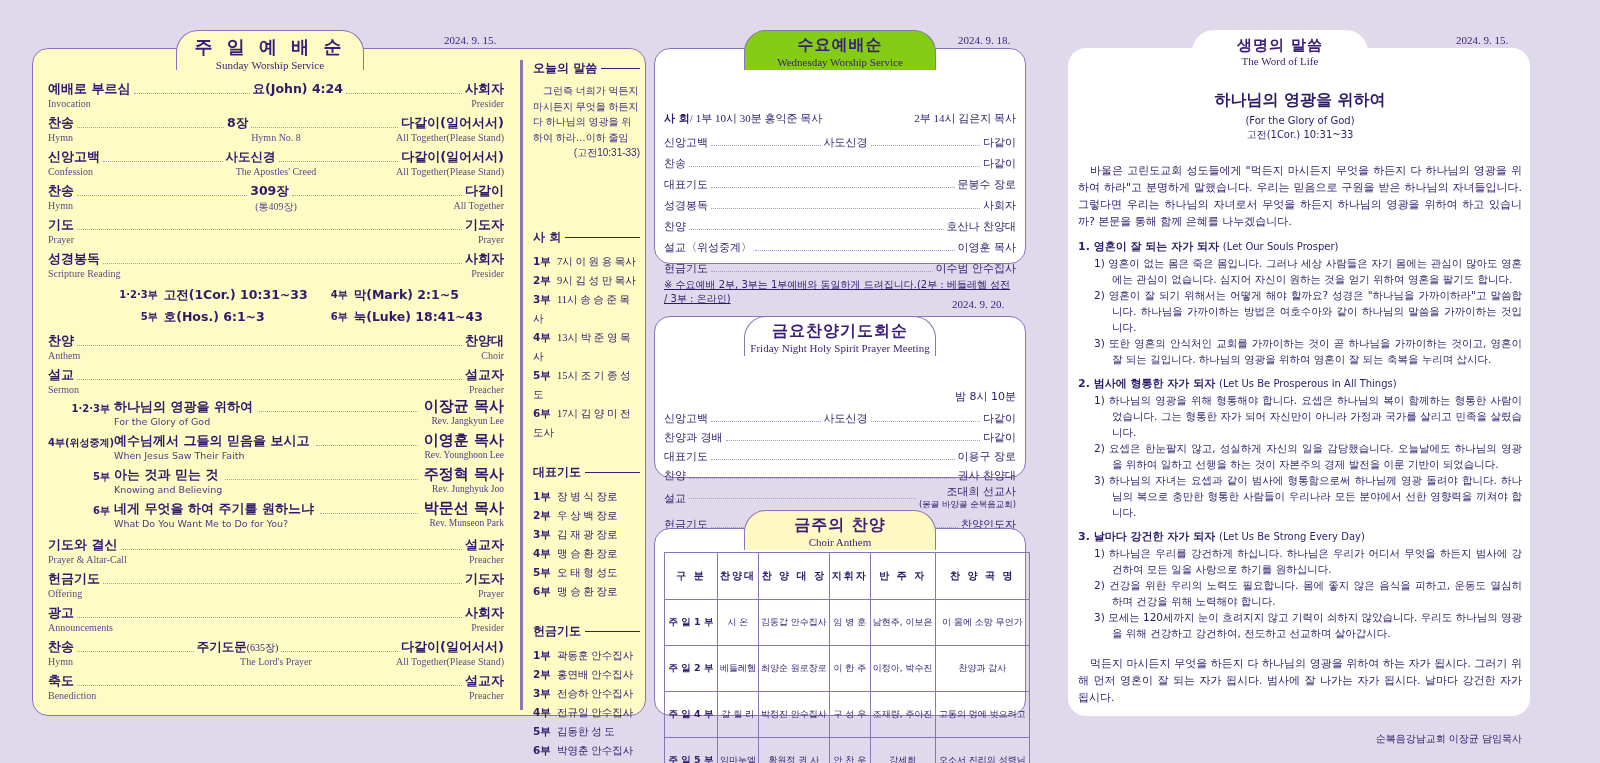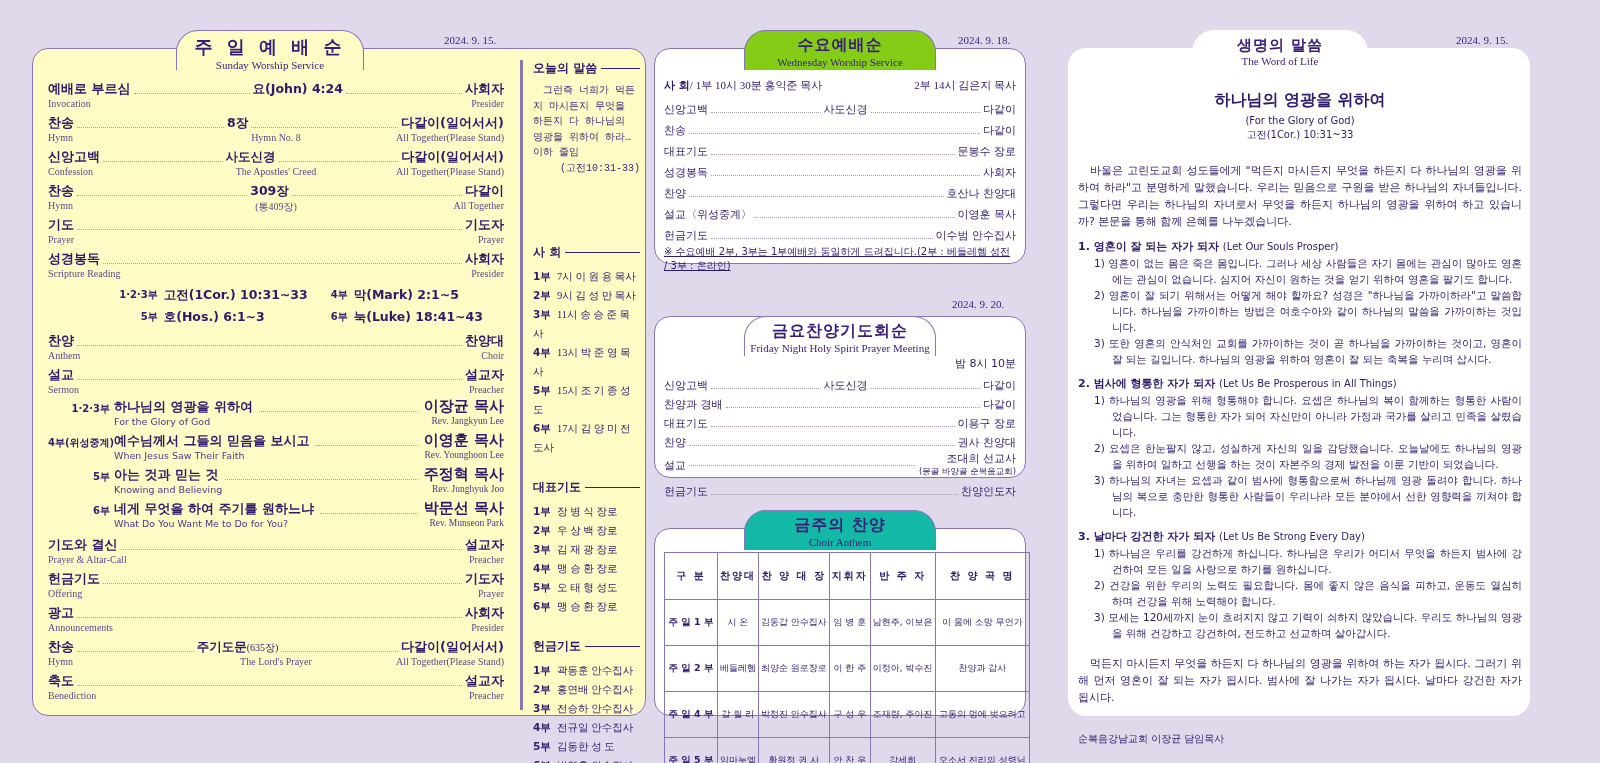--- a/index.html
+++ b/index.html
@@ -53,69 +53,69 @@
   .sermon .part { font-size: 10px; font-weight: bold; width: 62px; text-align: right; margin-right: 4px; white-space: nowrap; }
   .sermon .title { font-size: 13px; font-weight: bold; white-space: nowrap; }
   .sermon .dots { flex: 1; border-bottom: 1px dotted #a89bc8; margin: 0 6px 4px; }
   .sermon .pr { font-size: 15px; font-weight: bold; white-space: nowrap; margin-top: 7px; }
   .sermon .en { display: flex; justify-content: space-between; font-size: 9.5px; color: #4a3a8a; padding-left: 66px; height: 14px; }
   .sermon .en .r { font-family: "Liberation Serif", serif; }
 
   .side { position: absolute; left: 520px; top: 60px; width: 120px; height: 650px; border-left: 3px solid #8a78b0; padding-left: 10px; }
   .side h4 { font-size: 12px; font-weight: bold; display: flex; align-items: center; margin-bottom: 6px; }
   .side h4::after { content: ""; flex: 1; border-bottom: 1px solid #3a1d7a; margin-left: 4px; }
-  .side .verse { font-family: Liberation Mono, monospace; font-size: 10px; line-height: 15.5px; color: #3a1d7a; }
+  .side .verse { font-family: Liberation Sans, sans-serif; font-size: 10px; line-height: 15.5px; color: #3a1d7a; }
   .side .verse .src { display: block; text-align: right; }
   .side .lst { font-size: 10.5px; line-height: 18px; }
   .side .lst .p { font-weight: bold; display: inline-block; width: 24px; }
   .side .lst .n { font-family: "Liberation Serif", serif; }
 
   
   #wed { left: 654px; top: 48px; width: 372px; height: 216px; background: #fff; }
   #wed-tab { left: 744px; top: 30px; width: 192px; height: 40px; background: #84cc16; }
   #wed-tab .tab-title { font-size: 16px; margin-top: 4px; letter-spacing: 1px; }
-  .mini { position: absolute; left: 664px; width: 352px; font-size: 11px; }
+  .mini { position: absolute; left: 664px; width: 352px; font-size: 11px; margin-top: 33px; }
   .mini .r { display: flex; align-items: flex-end; height: 21px; }
   .mini .dots { flex: 1; border-bottom: 1px dotted #a89bc8; margin: 0 3px 4px; }
   .mini .c { white-space: nowrap; }
   .mini .head { display: flex; justify-content: space-between; font-size: 11px; height: 22px; align-items: center; }
   .mini .head b { font-weight: bold; }
   .mini .note { font-size: 10px; margin-top: 2px; text-decoration: underline; }
   .mini .two { display: flex; flex-direction: column; align-items: flex-end; line-height: 12px; }
   .mini .two small { font-size: 8.5px; }
 
   
   #fri { left: 654px; top: 316px; width: 372px; height: 162px; background: #fff; }
   #fri-tab { left: 744px; top: 298px; width: 192px; height: 40px; background: #fff; margin-top: 18px; }
   #fri-tab .tab-title { font-size: 16px; margin-top: 4px; letter-spacing: 1px; }
 
   
   #choir { left: 654px; top: 528px; width: 372px; height: 188px; background: #fff; }
-  #choir-tab { left: 744px; top: 510px; width: 192px; height: 40px; background: #14b8a6; }
+  #choir-tab { left: 744px; top: 510px; width: 192px; height: 40px; background: #fef9c3; }
   #choir-tab .tab-title { font-size: 16px; margin-top: 4px; letter-spacing: 1px; }
   table.choir { position: absolute; left: 664px; top: 552px; width: 352px; border-collapse: collapse; font-size: 9px; }
   table.choir th, table.choir td { border: 1px solid #8a74b8; height: 19px; text-align: center; white-space: nowrap; padding: 16px 2px; }
   table.choir th { font-weight: bold; font-size: 10px; letter-spacing: 2px; }
   table.choir td.g { font-weight: bold; font-size: 9.5px; }
 
   
   #word { left: 1068px; top: 48px; width: 462px; height: 668px; background: #fff; border: none; border-radius: 18px; }
   #word-tab { left: 1192px; top: 30px; width: 176px; height: 40px; background: #fff; border: none; }
   #word-tab .tab-title { font-size: 15px; margin-top: 6px; letter-spacing: 1px; }
   .wbody { position: absolute; left: 1078px; top: 88px; width: 444px; }
   .wbody .ttl { text-align: center; font-size: 16px; font-weight: bold; margin-top: 2px; }
   .wbody .ttl-en { text-align: center; font-size: 10px; margin-top: 4px; }
   .wbody .ttl-ref { text-align: center; font-size: 10px; margin-top: 2px; }
   .wbody p { font-size: 11px; line-height: 17px; text-indent: 12px; text-align: justify; }
   .wbody .intro { margin-top: 20px; }
   .wbody h5 { font-size: 11px; font-weight: bold; margin-top: 8px; line-height: 17px; }
   .wbody h5 span { font-weight: normal; font-size: 10px; }
   .wbody ol { list-style: none; padding-left: 16px; font-size: 10.5px; line-height: 16px; }
   .wbody ol li { padding-left: 18px; text-indent: -18px; text-align: justify; }
-  .wbody .sig { text-align: left; font-size: 10px; margin-top: 26px; }
+  .wbody .sig { text-align: right; font-size: 10px; margin-top: 26px; }
 </style>
 </head>
 <body>
 
 <div class="panel" id="sunday"></div>
 <div class="tab" id="sunday-tab">
   <div class="tab-title">주 일 예 배 순</div>
   <div class="tab-sub">Sunday Worship Service</div>
 </div>
 <div class="date" style="left:444px;top:34px;">2024. 9. 15.</div>

